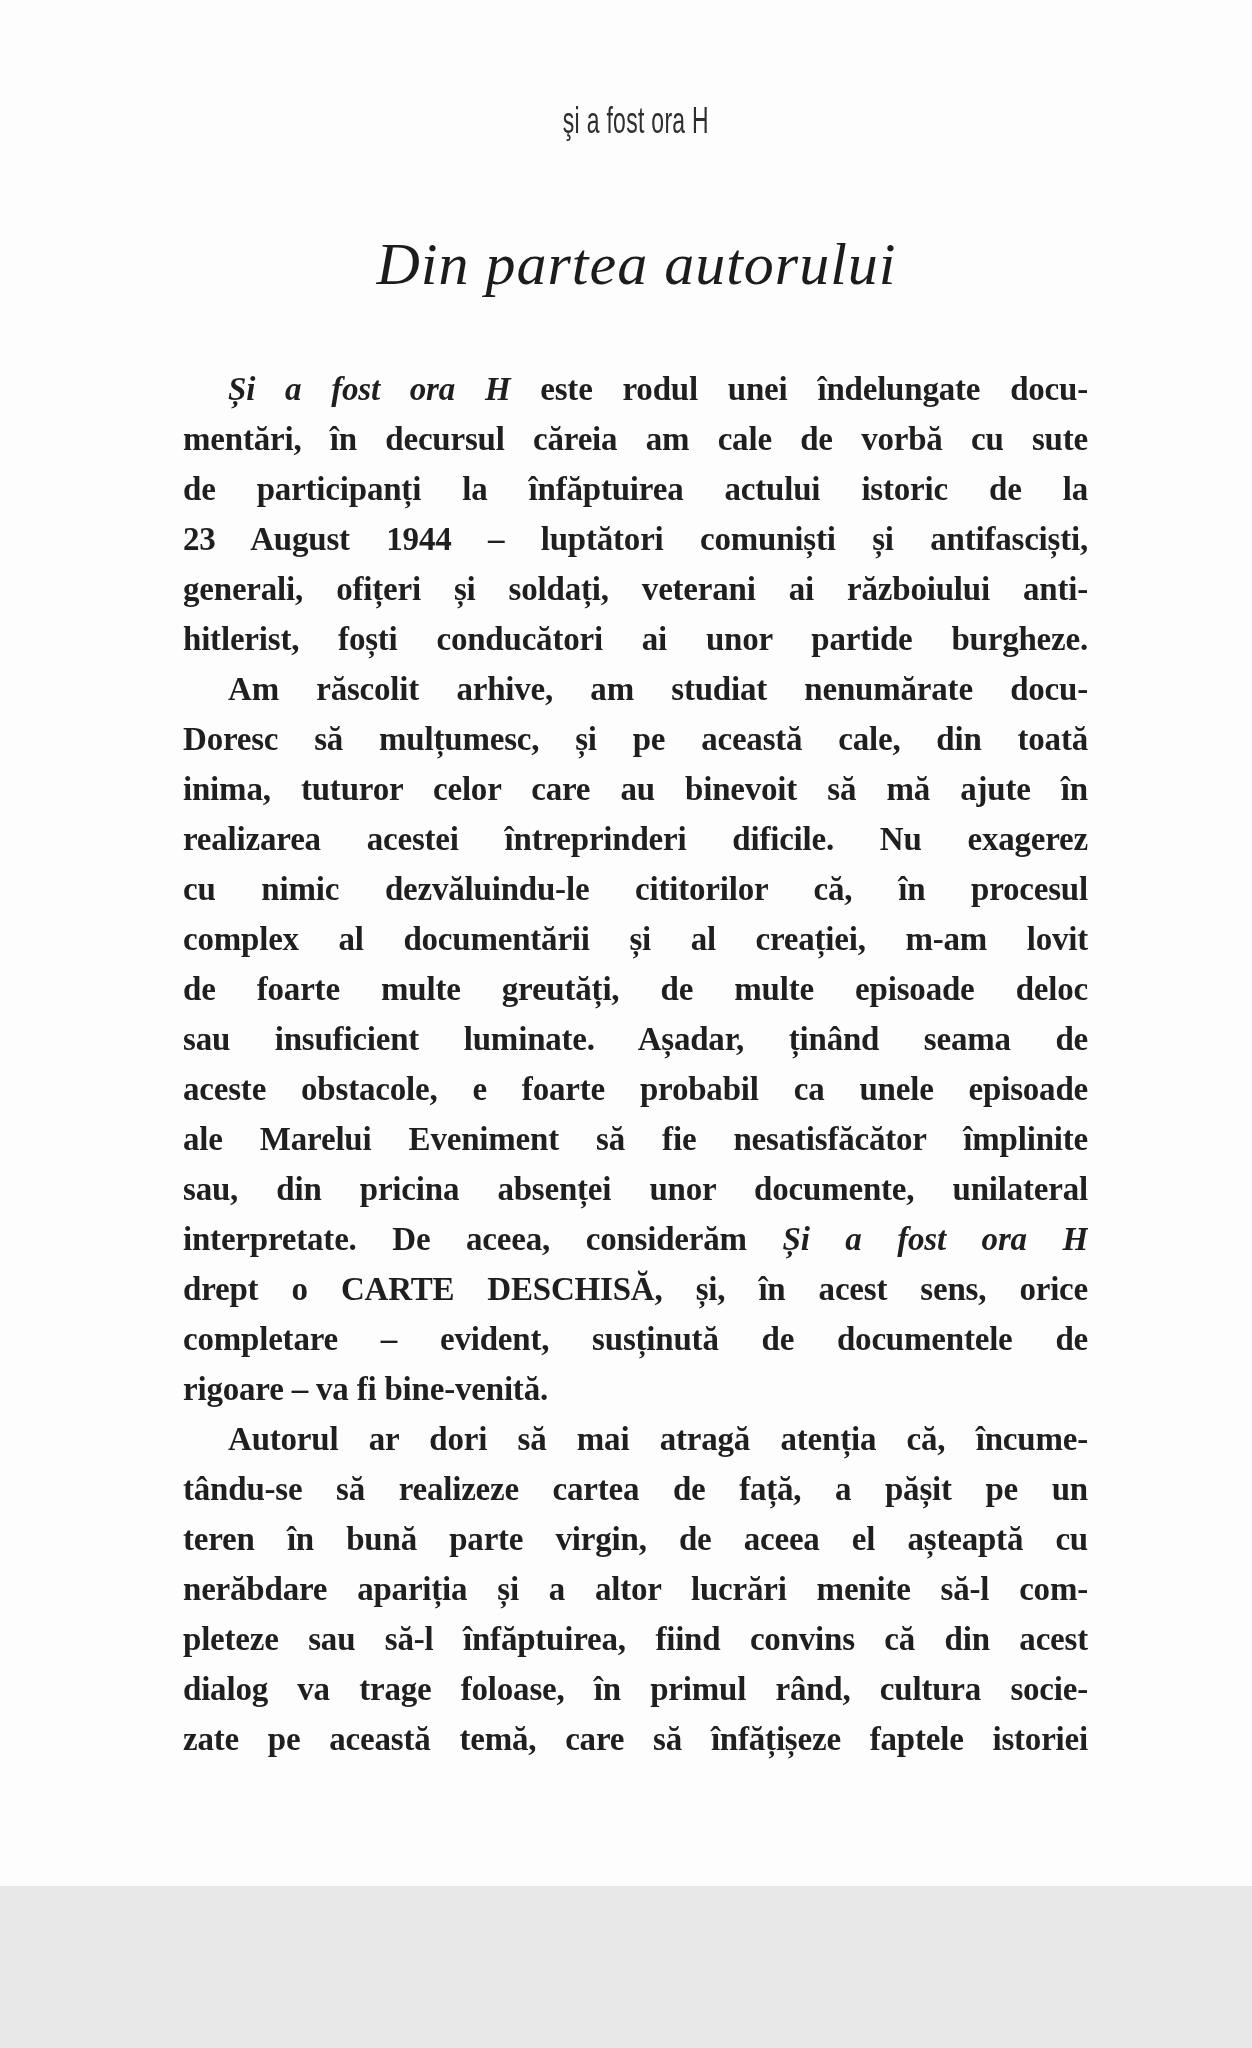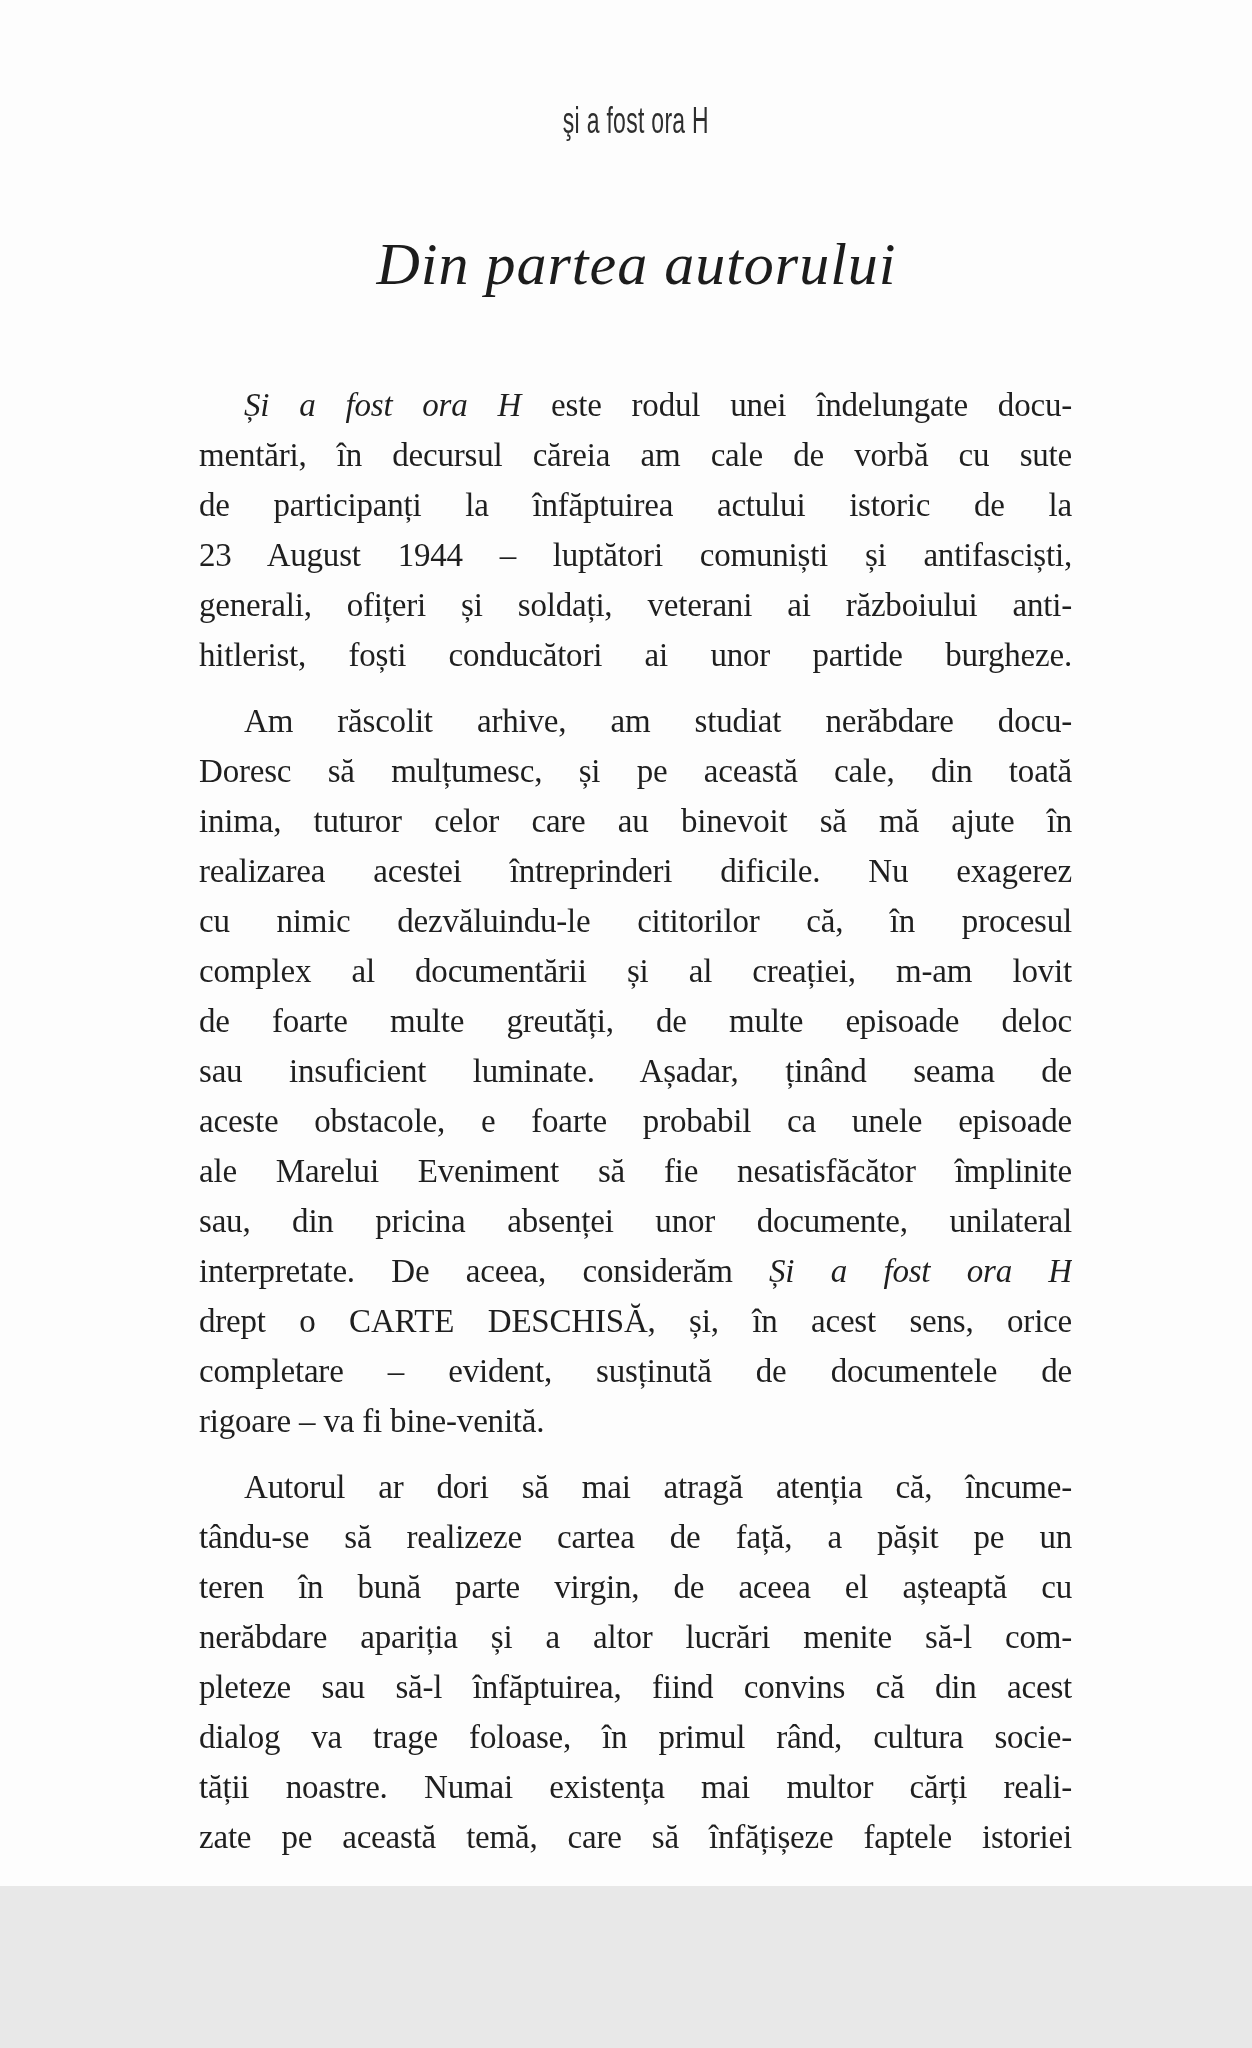--- a/index.html
+++ b/index.html
@@ -44,21 +44,21 @@
     line-height: 66px;
     letter-spacing: 1px;
     color: #1c1c1c;
   }
   .text-block {
     position: absolute;
     top: 364px;
     left: 183px;
     width: 905px;
   }
-  .paragraph { margin: 16px; }
+  .paragraph { margin: 0; font-weight: bold; }
   .line {
     font-size: 33px;
     line-height: 50px;
     letter-spacing: -0.2px;
     color: #1f1f1f;
     overflow: hidden;
   }
   .line.justify { text-align: justify; text-align-last: justify; }
   .line.plain   { text-align: left; }
   .line.indent  { text-indent: 45px; }
@@ -88,21 +88,21 @@
   <div class="text-block" id="text-block">
       <div class="paragraph">
         <div class="line justify indent"><em>Și a fost ora H</em><span> este rodul unei îndelungate docu-</span></div>
         <div class="line justify"><span>mentări, în decursul căreia am cale de vorbă cu sute</span></div>
         <div class="line justify"><span>de participanți la înfăptuirea actului istoric de la</span></div>
         <div class="line justify"><span>23 August 1944 – luptători comuniști și antifasciști,</span></div>
         <div class="line justify"><span>generali, ofițeri și soldați, veterani ai războiului anti-</span></div>
         <div class="line justify"><span>hitlerist, foști conducători ai unor partide burgheze.</span></div>
       </div>
       <div class="paragraph">
-        <div class="line justify indent"><span>Am răscolit arhive, am studiat nerăbdare docu-</span></div>
+        <div class="line justify indent"><span>Am răscolit arhive, am studiat nenumărate docu-</span></div>
         <div class="line justify"><span>Doresc să mulțumesc, și pe această cale, din toată</span></div>
         <div class="line justify"><span>inima, tuturor celor care au binevoit să mă ajute în</span></div>
         <div class="line justify"><span>realizarea acestei întreprinderi dificile. Nu exagerez</span></div>
         <div class="line justify"><span>cu nimic dezvăluindu-le cititorilor că, în procesul</span></div>
         <div class="line justify"><span>complex al documentării și al creației, m-am lovit</span></div>
         <div class="line justify"><span>de foarte multe greutăți, de multe episoade deloc</span></div>
         <div class="line justify"><span>sau insuficient luminate. Așadar, ținând seama de</span></div>
         <div class="line justify"><span>aceste obstacole, e foarte probabil ca unele episoade</span></div>
         <div class="line justify"><span>ale Marelui Eveniment să fie nesatisfăcător împlinite</span></div>
         <div class="line justify"><span>sau, din pricina absenței unor documente, unilateral</span></div>
@@ -111,21 +111,20 @@
         <div class="line justify"><span>completare – evident, susținută de documentele de</span></div>
         <div class="line plain"><span>rigoare – va fi bine-venită.</span></div>
       </div>
       <div class="paragraph">
         <div class="line justify indent"><span>Autorul ar dori să mai atragă atenția că, încume-</span></div>
         <div class="line justify"><span>tându-se să realizeze cartea de față, a pășit pe un</span></div>
         <div class="line justify"><span>teren în bună parte virgin, de aceea el așteaptă cu</span></div>
         <div class="line justify"><span>nerăbdare apariția și a altor lucrări menite să-l com-</span></div>
         <div class="line justify"><span>pleteze sau să-l înfăptuirea, fiind convins că din acest</span></div>
         <div class="line justify"><span>dialog va trage foloase, în primul rând, cultura socie-</span></div>
-        <div class="line justify"><span>tății noastre. Numai existența mai multor cărți reali-</span></div>
         <div class="line justify"><span>zate pe această temă, care să înfățișeze faptele istoriei</span></div>
       </div>
     </div>
 
   <div class="page-number">
     <span class="condensed">7</span>
   </div>
 
 </div>
 

